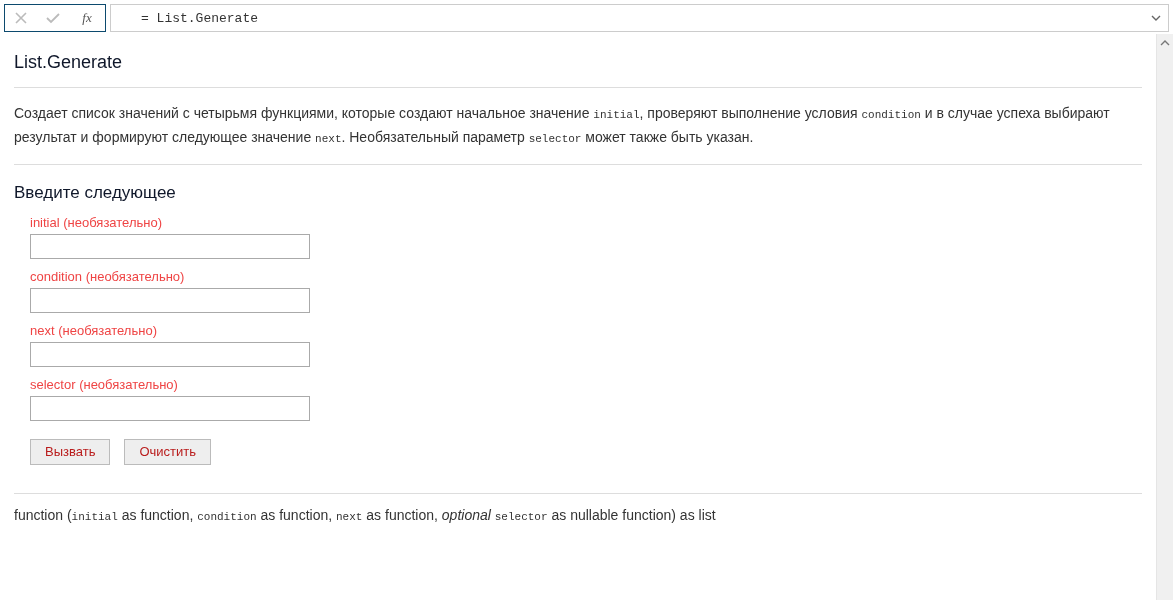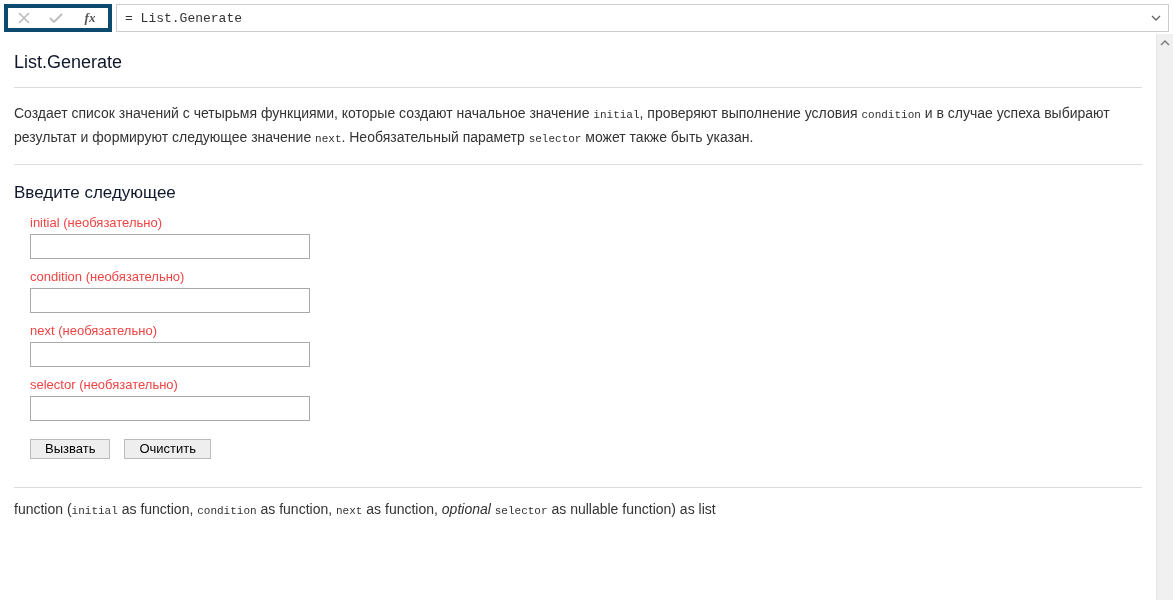--- a/index.html
+++ b/index.html
@@ -14,23 +14,22 @@
   }
   .formula-bar {
     display: flex;
     align-items: stretch;
     height: 28px;
     margin: 4px 4px 2px 4px;
     gap: 4px;
   }
   .formula-controls {
     display: flex;
-    border: 4px solid #0c4a6e;
-    background: #fff;
-    font-weight: bold;
+    border: 1px solid #0c4a6e;
+    background: #fff;
   }
   .formula-btn {
     width: 32px;
     display: flex;
     align-items: center;
     justify-content: center;
     color: #999;
     font-size: 14px;
   }
   .formula-btn svg { display: block; }
@@ -44,20 +43,21 @@
     color: #555;
     font-size: 13px;
   }
   .formula-input-wrap {
     flex: 1;
     border: 1px solid #ccc;
     display: flex;
     align-items: center;
     position: relative;
     background: #fff;
+    padding-left: 22px;
   }
   .formula-input {
     border: none;
     outline: none;
     flex: 1;
     padding: 0 8px;
     font-family: Consolas, "Courier New", monospace;
     font-size: 13px;
     color: #333;
     background: transparent;
@@ -135,26 +135,26 @@
     font-size: 13px;
     outline: none;
     background: #fff;
   }
   .button-row {
     margin-top: 18px;
     display: flex;
     gap: 14px;
   }
   .btn {
-    height: 20px;
+    height: 26px;
     padding: 0 14px;
     border: 1px solid #bbb;
     background: #eee;
     font-size: 13px;
-    color: #000000;
+    color: #b91c1c;
     cursor: pointer;
   }
   .footer-sep {
     border: none;
     border-top: 1px solid #ddd;
     margin: 28px 0 10px 0;
   }
   .signature {
     font-size: 14px;
     color: #333;

